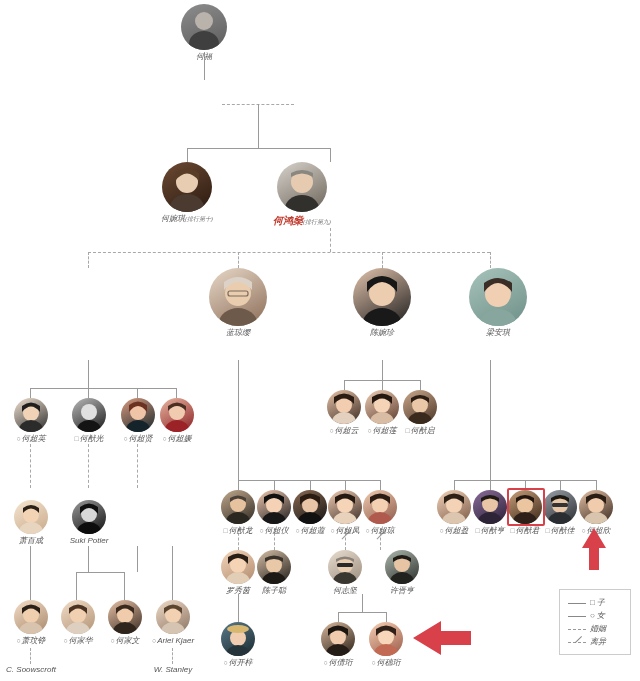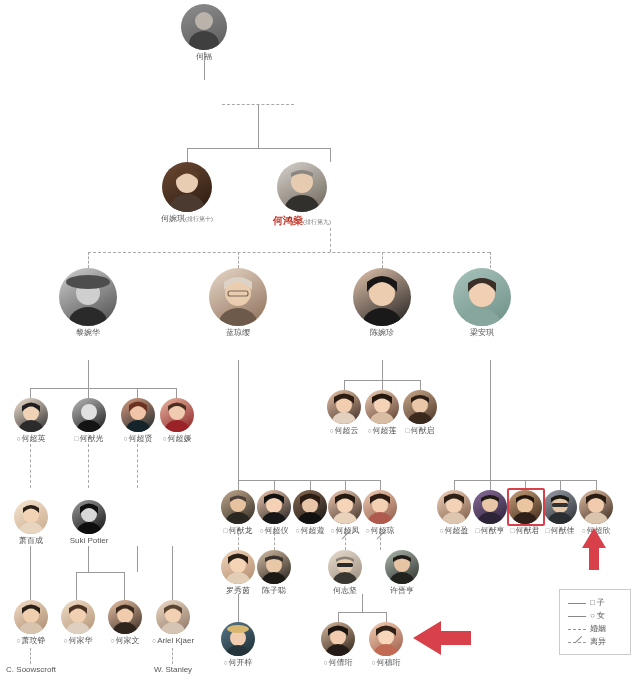--- a/index.html
+++ b/index.html
@@ -4,21 +4,21 @@
 <style>
   * { box-sizing: border-box; }
   html, body { margin:0; padding:0; }
   body {
     width:640px; height:681px;
     background:#ffffff;
     font-family:"Liberation Sans","DejaVu Sans",sans-serif;
     overflow:hidden;
     position:relative;
   }
-  #stage { position:relative; width:640px; height:639px; }
+  #stage { position:relative; width:640px; height:639px;font-style:italic; }
 
   
   .ln { position:absolute; background:#9a9a9a; }
   .ln.h { height:1px; }
   .ln.v { width:1px; }
   .dl { position:absolute; }
   .dl.h { height:0; border-top:1px dashed #a8a8a8; }
   .dl.v { width:0; border-left:1px dashed #a8a8a8; }
 
   
@@ -165,30 +165,20 @@
     <div class="ava" style="width:50px;height:50px;background:linear-gradient(150deg,#d8d3cc,#6b6359);">
       <svg class="sk" viewBox="0 0 50 50">
         <circle cx="25" cy="20" r="11" fill="#e6cbb0"></circle>
           <ellipse cx="25" cy="47" rx="17" ry="14" fill="#32302d"></ellipse>
         <path d="M14 15 Q25 8 36 15 L36 11 Q25 5 14 11Z" fill="#8a8680"></path>
       </svg>
     </div>
     <div class="nm"><span class="hl-name">何鸿燊</span><span class="rank">(排行第九)</span></div>
   </div>
 
-  <div class="node" style="left:58px;top:268px;width:60px;">
-    <div class="ava" style="width:58px;height:58px;background:linear-gradient(150deg,#cfcfcf,#4a4a4a);">
-      <svg class="sk" viewBox="0 0 58 58">
-        <circle cx="29" cy="25" r="12" fill="#cfcfcf"></circle>
-          <ellipse cx="29" cy="54" rx="19" ry="15" fill="#2a2a2a"></ellipse>
-        <ellipse cx="29" cy="14" rx="22" ry="7" fill="#4d4d4d"></ellipse>
-      </svg>
-    </div>
-    <div class="nm">黎婉华</div>
-  </div>
 
   <div class="node" style="left:352px;top:268px;width:60px;">
     <div class="ava" style="width:58px;height:58px;background:linear-gradient(150deg,#e3c4ad,#1d1d1d);">
       <svg class="sk" viewBox="0 0 58 58">
         <circle cx="29" cy="25" r="13" fill="#eccdb0"></circle>
           <ellipse cx="29" cy="55" rx="19" ry="15" fill="#191919"></ellipse>
         <path d="M14 24 Q29 4 44 24 L44 14 Q29 2 14 14Z" fill="#171717"></path>
       </svg>
     </div>
     <div class="nm">陈婉珍</div>
@@ -199,21 +189,21 @@
       <svg class="sk" viewBox="0 0 58 58">
         <circle cx="29" cy="25" r="13" fill="#e9cdae"></circle>
           <ellipse cx="29" cy="55" rx="19" ry="15" fill="#6e5a4a"></ellipse>
         <path d="M15 22 Q29 6 43 22 L43 14 Q29 4 15 14Z" fill="#ddd2c8"></path>
         <rect x="19" y="23" width="20" height="5" rx="2" fill="none" stroke="#7a6a5a" stroke-width="1.2"></rect>
       </svg>
     </div>
     <div class="nm">蓝琼缨</div>
   </div>
 
-  <div class="node" style="left:452px;top:268px;width:60px;">
+  <div class="node" style="left:468px;top:268px;width:60px;">
     <div class="ava" style="width:58px;height:58px;background:linear-gradient(150deg,#a8c4bc,#6d8f87);">
       <svg class="sk" viewBox="0 0 58 58">
         <circle cx="29" cy="26" r="13" fill="#f0cfb2"></circle>
           <ellipse cx="29" cy="55" rx="18" ry="14" fill="#86a69e"></ellipse>
         <path d="M15 24 Q29 6 43 24 L43 15 Q29 5 15 15Z" fill="#3a2e26"></path>
       </svg>
     </div>
     <div class="nm">梁安琪</div>
   </div>
 

